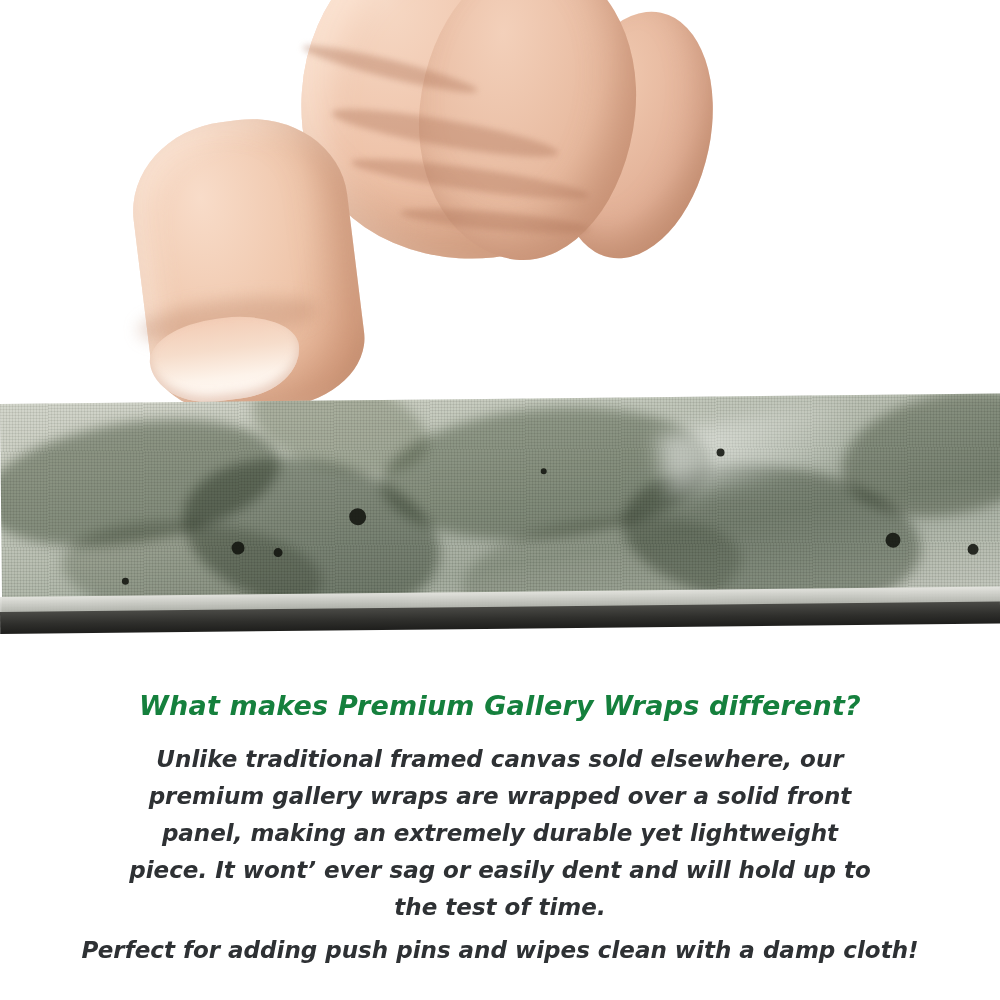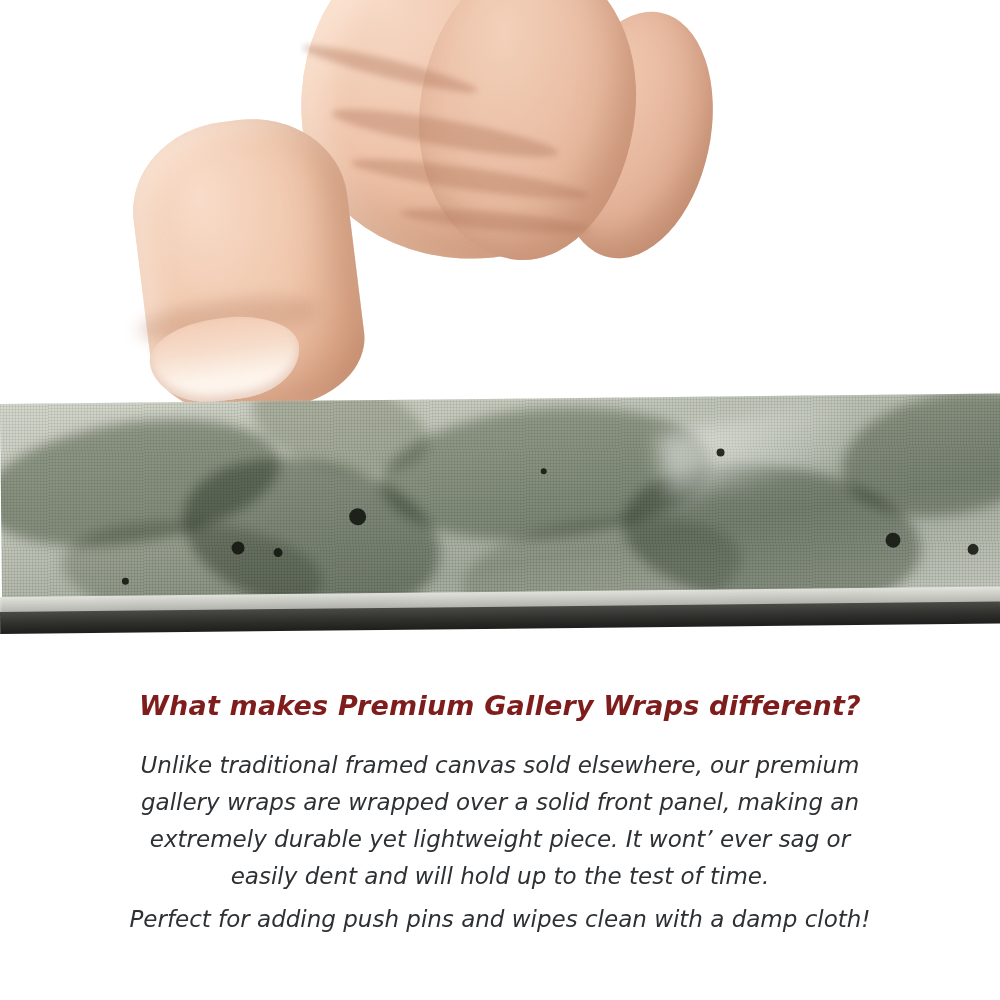--- a/index.html
+++ b/index.html
@@ -201,28 +201,28 @@
     text-align: center;
     color: #2f3235;
     font-family: "DejaVu Sans", sans-serif;
   }
 
   .caption h2 {
     font-size: 27px;
     font-style: italic;
     font-weight: 600;
     letter-spacing: 0.2px;
-    margin-bottom: 26px;
-    color: #7f1d1d;
+    margin-bottom: 20px;
+    color: #15803d;
   }
 
   .caption p {
     font-size: 23px;
     font-style: italic;
-    font-weight: 400;
+    font-weight: 700;
     line-height: 37px;
     color: #2e3134;
     padding: 0 120px;
   }
 
   .caption .last-line {
     margin-top: 6px;
     font-size: 23px;
     font-style: italic;
     line-height: 37px;

